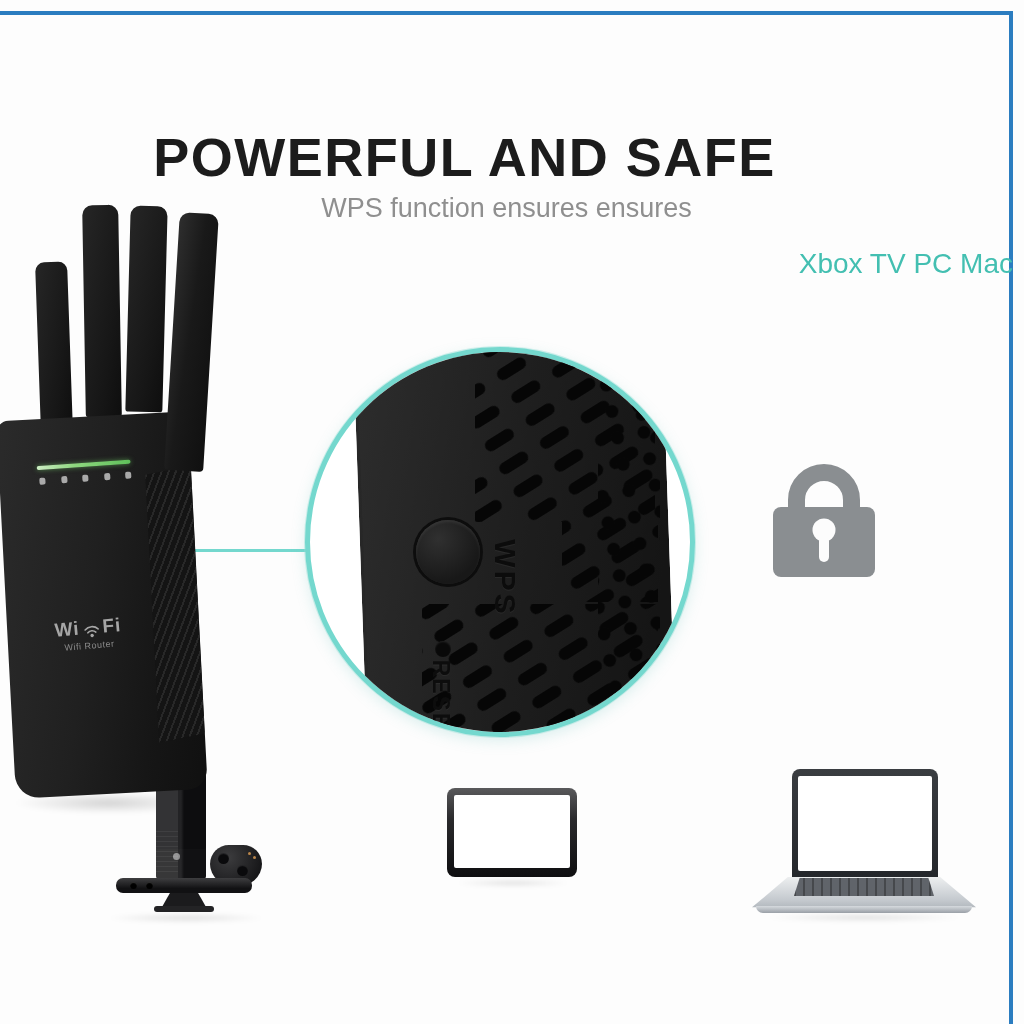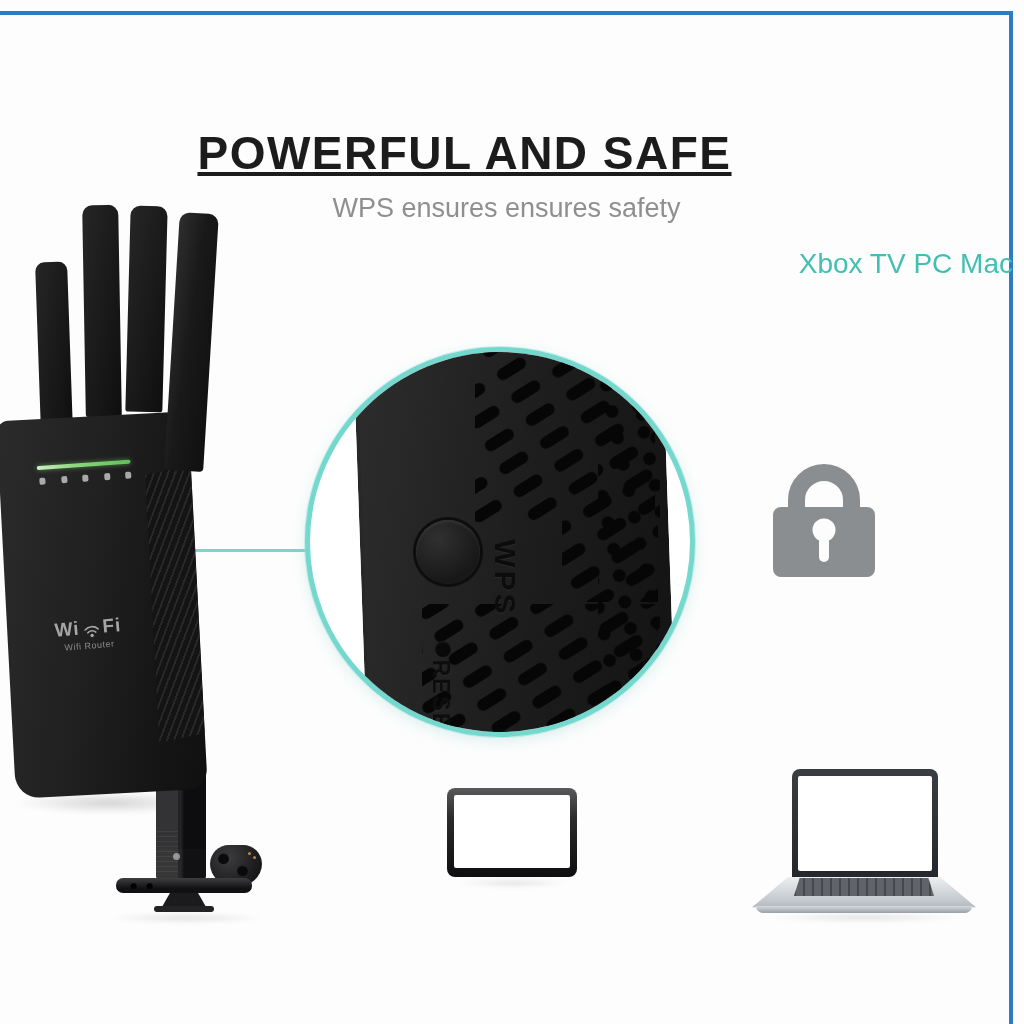--- a/index.html
+++ b/index.html
@@ -15,21 +15,21 @@
   .canvas{
     position:relative;width:1024px;height:1024px;overflow:hidden;
     background:#fdfdfd;
     font-family:"Liberation Sans", sans-serif;
   }
   
   .frame-top{position:absolute;left:0;top:11px;width:1013px;height:4px;background:var(--frame-blue);border-radius:0 2px 0 0;}
   .frame-right{position:absolute;left:1009px;top:11px;width:4px;height:1013px;background:var(--frame-blue);}
   
   .title{position:absolute;left:0;top:126px;width:929px;text-align:center;
-    font-size:46px;font-weight:bold;letter-spacing:1.5px;color:var(--title-black);text-decoration:underline;}
+    font-size:54px;font-weight:bold;letter-spacing:1.5px;color:var(--title-black);}
   .subtitle{position:absolute;left:0;top:193px;width:1013px;text-align:center;
     font-size:27px;color:var(--subtitle-gray);}
   .platforms{position:absolute;left:0;top:248px;width:1013px;text-align:right;
     font-size:28px;color:var(--platforms-teal);}
   
   .antenna{position:absolute;background:linear-gradient(100deg,#262626,#161616 70%,#0e0e0e);}
   .ant1{left:38px;top:262px;width:32px;height:170px;border-radius:9px 9px 3px 3px;transform:rotate(-2deg);}
   .ant2{left:84px;top:205px;width:36px;height:212px;border-radius:10px 10px 3px 3px;transform:rotate(-1deg);}
   .ant3{left:128px;top:206px;width:37px;height:206px;border-radius:10px 10px 3px 3px;transform:rotate(1.5deg);}
   .ant4{left:172px;top:213px;width:39px;height:258px;border-radius:10px 10px 4px 4px;transform:rotate(3.5deg);z-index:3;
@@ -122,21 +122,21 @@
 </style>
 </head>
 <body>
 
 <div class="canvas">
 
   <div class="frame-top"></div>
   <div class="frame-right"></div>
 
   <div class="title">POWERFUL AND SAFE</div>
-  <div class="subtitle">WPS ensures ensures safety</div>
+  <div class="subtitle">WPS function ensures ensures</div>
   <div class="platforms">Xbox TV PC Mac</div>
 
   <div>
     <div class="antenna ant1"></div>
     <div class="antenna ant2"></div>
     <div class="antenna ant3"></div>
     <div class="antenna ant4"></div>
     <div class="repeater-body">
       <div class="led-strip"></div>
       <div class="led-row">

